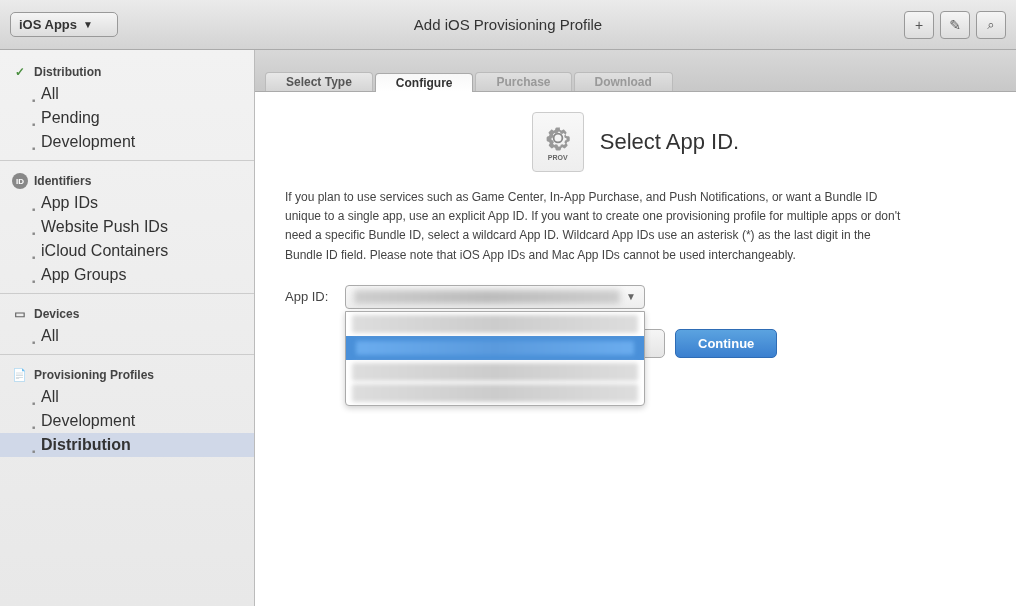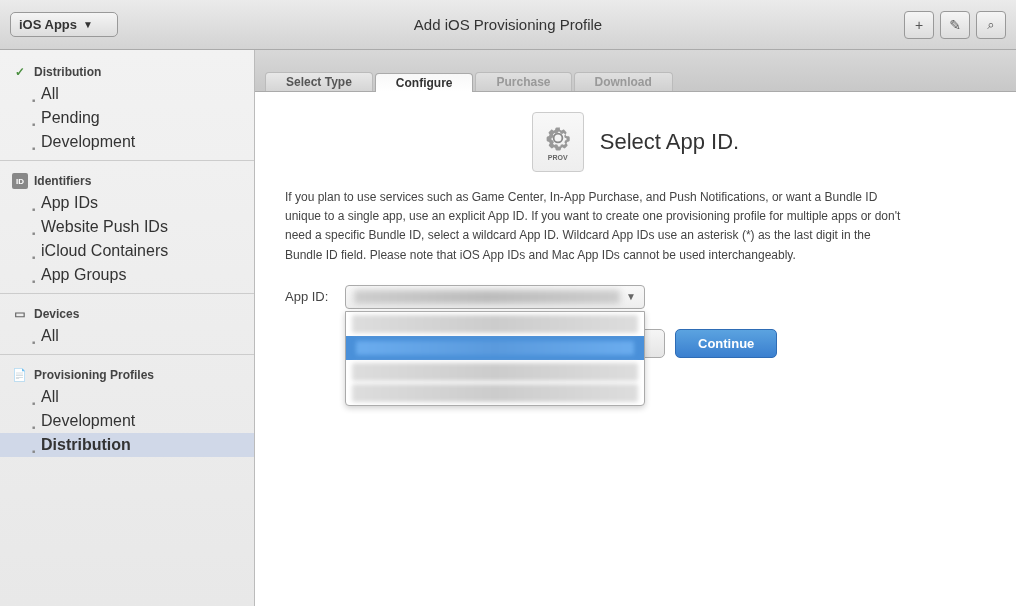--- a/index.html
+++ b/index.html
@@ -318,21 +318,21 @@
     <div class="sidebar-item">
         <span>Pending</span>
       </div>
     <div class="sidebar-item">
         <span>Development</span>
       </div>
 
     <div class="sidebar-separator"></div>
 
     <div class="sidebar-section-header">
-      <span class="sidebar-section-icon" style="background:#888; color:white; font-size:8px; font-weight:900; padding:1px 2px; border-radius:2px;">ID</span>
+      <span class="sidebar-section-icon" style="background:#888; color:white; font-size:8px; font-weight:900; padding:1px 2px; border-radius:8px;">ID</span>
       <span>Identifiers</span>
     </div>
     <div class="sidebar-item">
         <span>App IDs</span>
       </div>
     <div class="sidebar-item">
         <span>Website Push IDs</span>
       </div>
     <div class="sidebar-item">
         <span>iCloud Containers</span>

